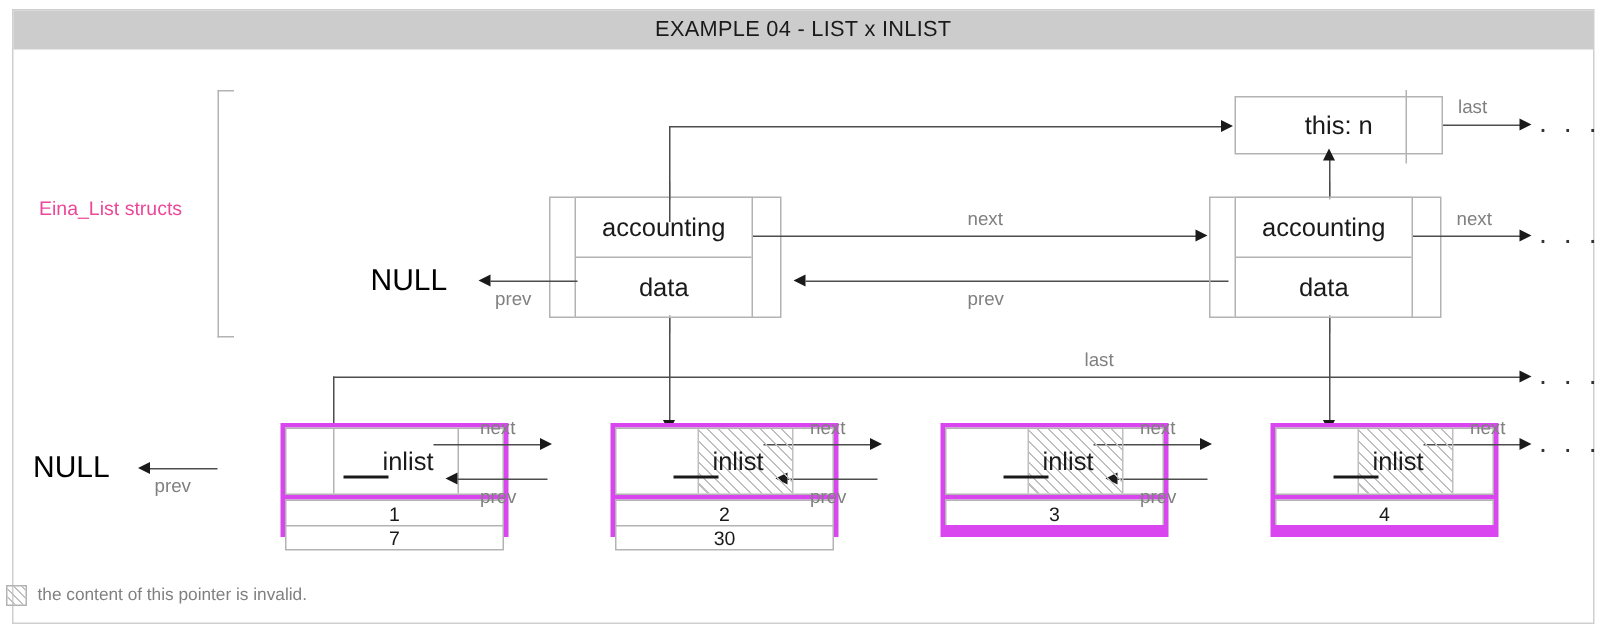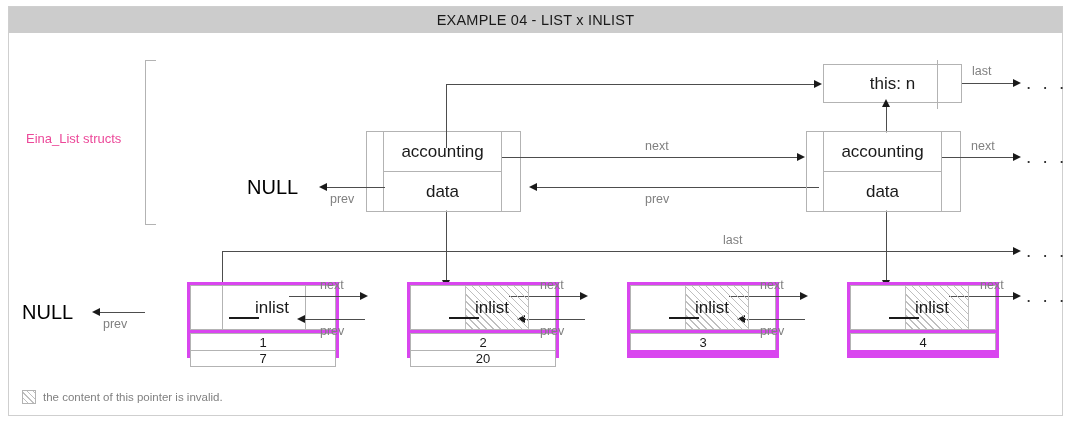--- a/index.html
+++ b/index.html
@@ -189,21 +189,21 @@
       <div class="hatch" style="left:54px;width:62px;"></div>
       <div class="inlist-txt">
         <span>inlist</span>
       </div>
       <div class="underscore" style="left:38px;top:31px;width:30px;"></div>
     </div>
     <div class="node-row node-mid">
       <span class="node-num">2</span>
     </div>
     <div class="node-row node-bot">
-      <span class="node-num">20</span>
+      <span class="node-num">30</span>
     </div>
   </div>
 
   <div class="ln-h" style="left:509px;top:296px;width:73px;"></div>
   <div class="ar ar-r" style="left:580px;top:292px;"></div>
   <div class="lbl" style="left:540px;top:278px;">next</div>
 
   <div class="ln-h" style="left:525px;top:319px;width:60px;"></div>
   <div class="ar ar-l" style="left:517px;top:315px;"></div>
   <div class="lbl" style="left:540px;top:324px;">prev</div>
@@ -240,18 +240,18 @@
     <div class="node-row node-mid">
       <span class="node-num">4</span>
     </div>
   </div>
 
   <div class="ln-h" style="left:949px;top:296px;width:66px;"></div>
   <div class="ar ar-r" style="left:1013px;top:292px;"></div>
   <div class="lbl" style="left:980px;top:278px;">next</div>
   <div class="dots" style="left:1026px;top:285px;">. . .</div>
 
-  <div class="legend" style="left:22px;top:390px;">
+  <div class="legend" style="left:4px;top:390px;">
     <span class="legend-swatch"></span>
     <span class="legend-txt">the content of this pointer is invalid.</span>
   </div>
 
 </div>
 
 </body></html>

